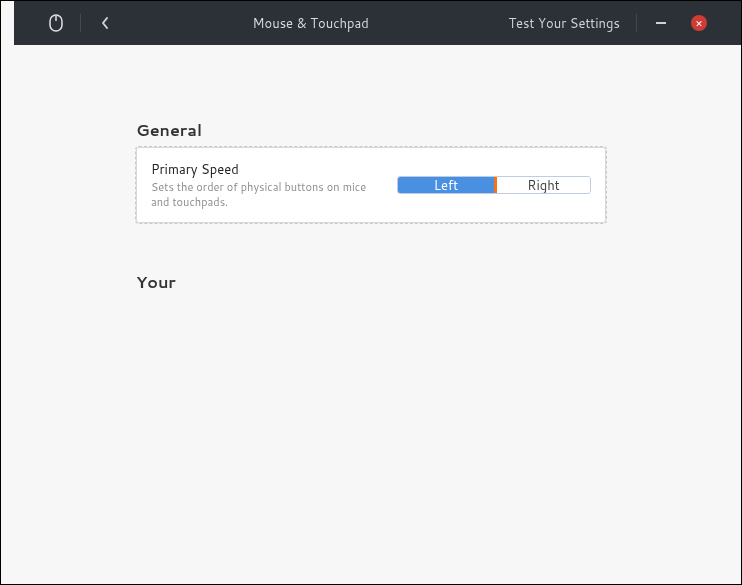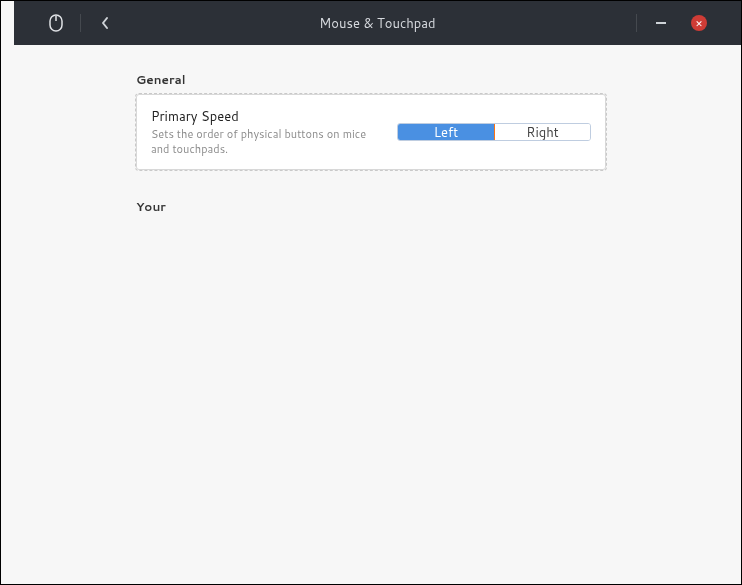--- a/index.html
+++ b/index.html
@@ -24,42 +24,42 @@
   .hdr-icon { width: 22px; height: 22px; display:flex; align-items:center; justify-content:center; }
   .hdr-divider { width: 1px; height: 18px; background: rgba(255,255,255,0.12); }
   .test-link { color: #cfd3d8; padding: 0 6px; }
   .minimize-dash { width: 10px; height: 2px; background: #cfd3d8; }
   .close-circle { width: 16px; height: 16px; border-radius: 50%; background: #cf3c36; display:flex; align-items:center; justify-content:center; }
   .close-circle::before { content:"✕"; color: #fff; font-size: 9px; }
 
   .content { padding: 26px 0; }
   .section { width: 470px; margin: 0 auto 28px auto; }
   .section-heading {
-    font-size: 12px; font-weight: 700; color: #333; margin-bottom: 6px;
+    font-size: 16px; font-weight: 700; color: #333; margin-bottom: 6px; margin-top: 47px;
   }
   .card {
     background: #ffffff;
     border: 1px solid #d8d8d8;
     border-radius: 3px;
   }
   .card.outlined { position: relative; }
   .card.outlined::after {
     content: ""; position: absolute; inset: -2px; border: 1px dashed #c9c9c9; border-radius: 4px; pointer-events: none;
   }
   .row { padding: 12px 14px; display: flex; align-items: center; gap: 16px; }
   .row + .row { border-top: 1px solid #e4e4e4; }
   .row-text { flex: 1; }
   .row-title { font-size: 13px; color: #222; margin-bottom: 2px; }
   .row-desc { font-size: 11px; color: #8d8d8d; line-height: 1.35; }
 
   
   .segmented { display: flex; border: 1px solid #bfcde0; border-radius: 3px; overflow: hidden; }
   .seg-btn { height: 16px; width: 96px; display:flex; align-items:center; justify-content:center; font-size: 13px; background:#fff; color:#444; cursor:pointer; }
   .seg-btn.active { background: #4a90e2; color: #fff; }
-  .seg-btn + .seg-btn { border-left: 1px solid #f97316; }
+  .seg-btn + .seg-btn { border-left: 3px solid #f97316; }
 
   
   .slider { position: relative; width: 290px; height: 18px; }
   .track-bg { position:absolute; left:0; right:0; top:50%; transform:translateY(-50%); height:4px; background:#c6c9ce; border-radius:2px; }
   .track-fill { position:absolute; left:0; top:50%; transform:translateY(-50%); height:4px; background:#4a90e2; border-radius:2px; }
   .thumb { position:absolute; top:50%; width:16px; height:16px; background:#fff; border:1px solid #9aa0a7; border-radius:50%; transform:translate(-50%,-50%); box-shadow:0 1px 1px rgba(0,0,0,0.15); cursor:pointer; }
 
   
   .toggle { position: relative; width: 46px; height: 22px; border-radius: 11px; background:#d7dbdf; cursor:pointer; }
   .toggle-knob { position:absolute; top:2px; width:18px; height:18px; background:#fff; border-radius:50%; box-shadow:0 1px 1px rgba(0,0,0,0.2); }
@@ -79,20 +79,21 @@
     </div>
     <div class="hdr-divider"></div>
     <div class="hdr-btn">
       <svg width="10" height="14" viewBox="0 0 10 14">
           <polyline points="7,2 3,7 7,12" fill="none" stroke="#cfd3d8" stroke-width="2" stroke-linecap="round" stroke-linejoin="round"></polyline>
         </svg>
     </div>
   </div>
   <div class="header-title">Mouse &amp; Touchpad</div>
   <div class="header-right">
+    <div class="hdr-btn test-link">Test Your Settings</div>
     <div class="hdr-divider"></div>
     <div class="hdr-btn">
       <span class="minimize-dash"></span>
     </div>
     <div class="hdr-btn">
       <span class="close-circle"></span>
     </div>
   </div>
 </div>
 

